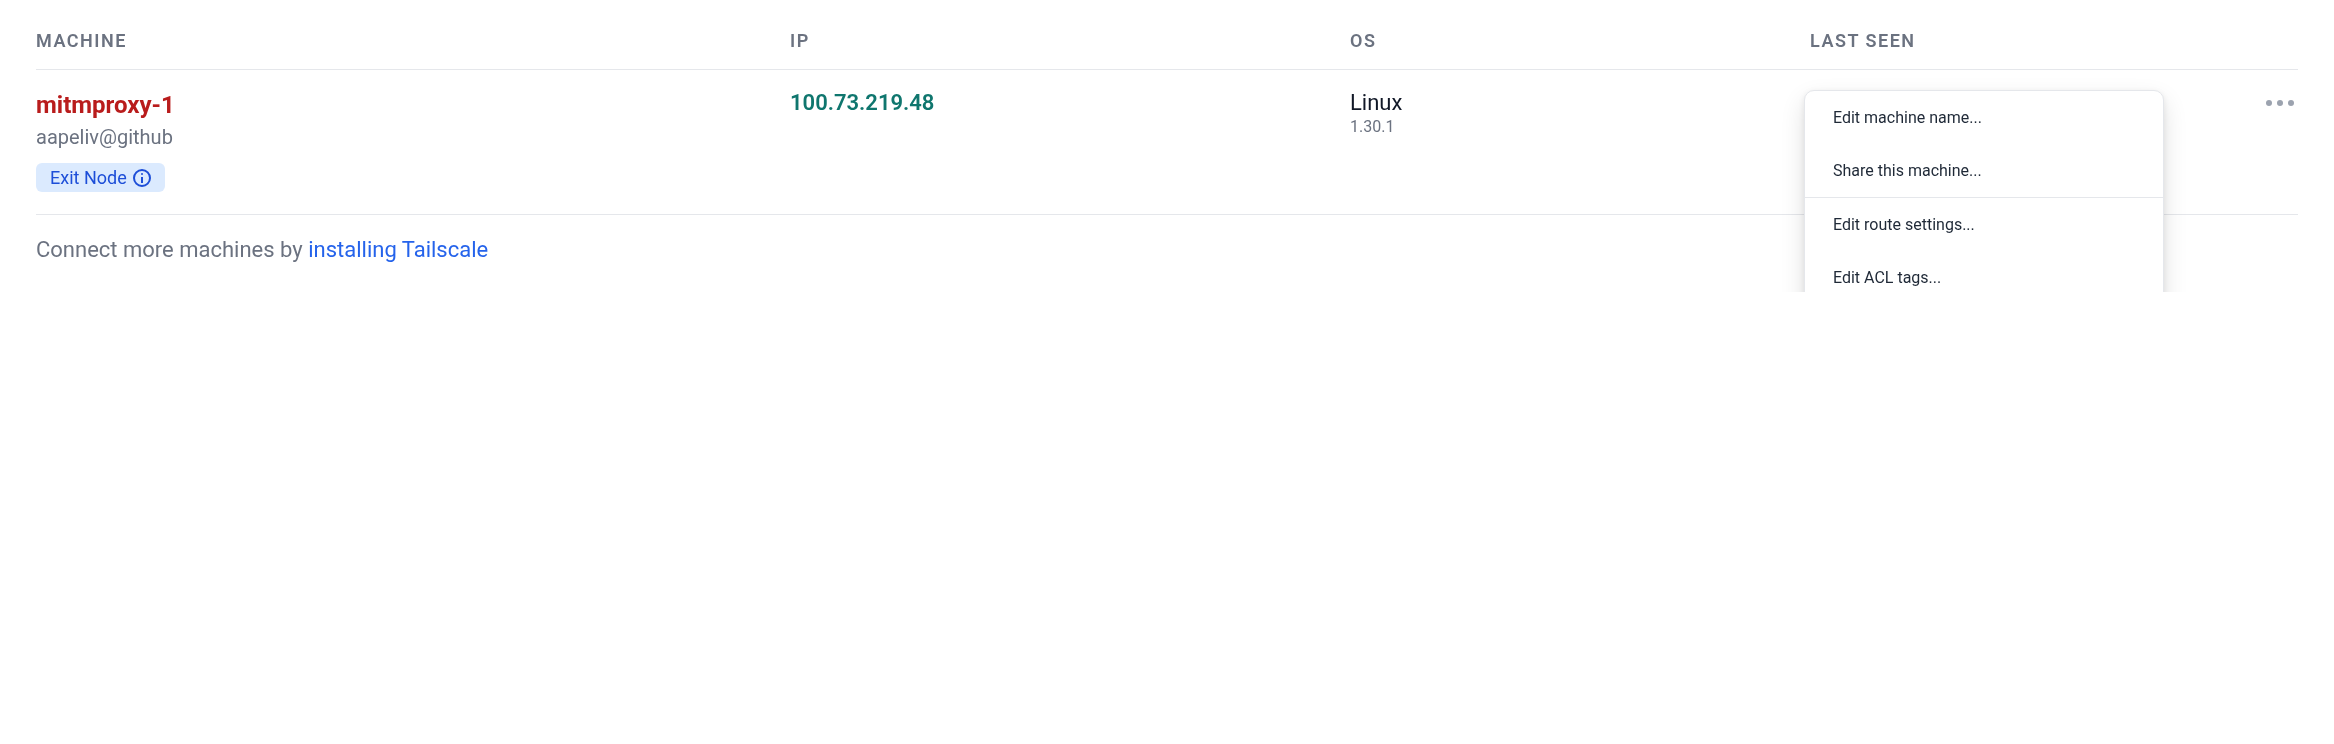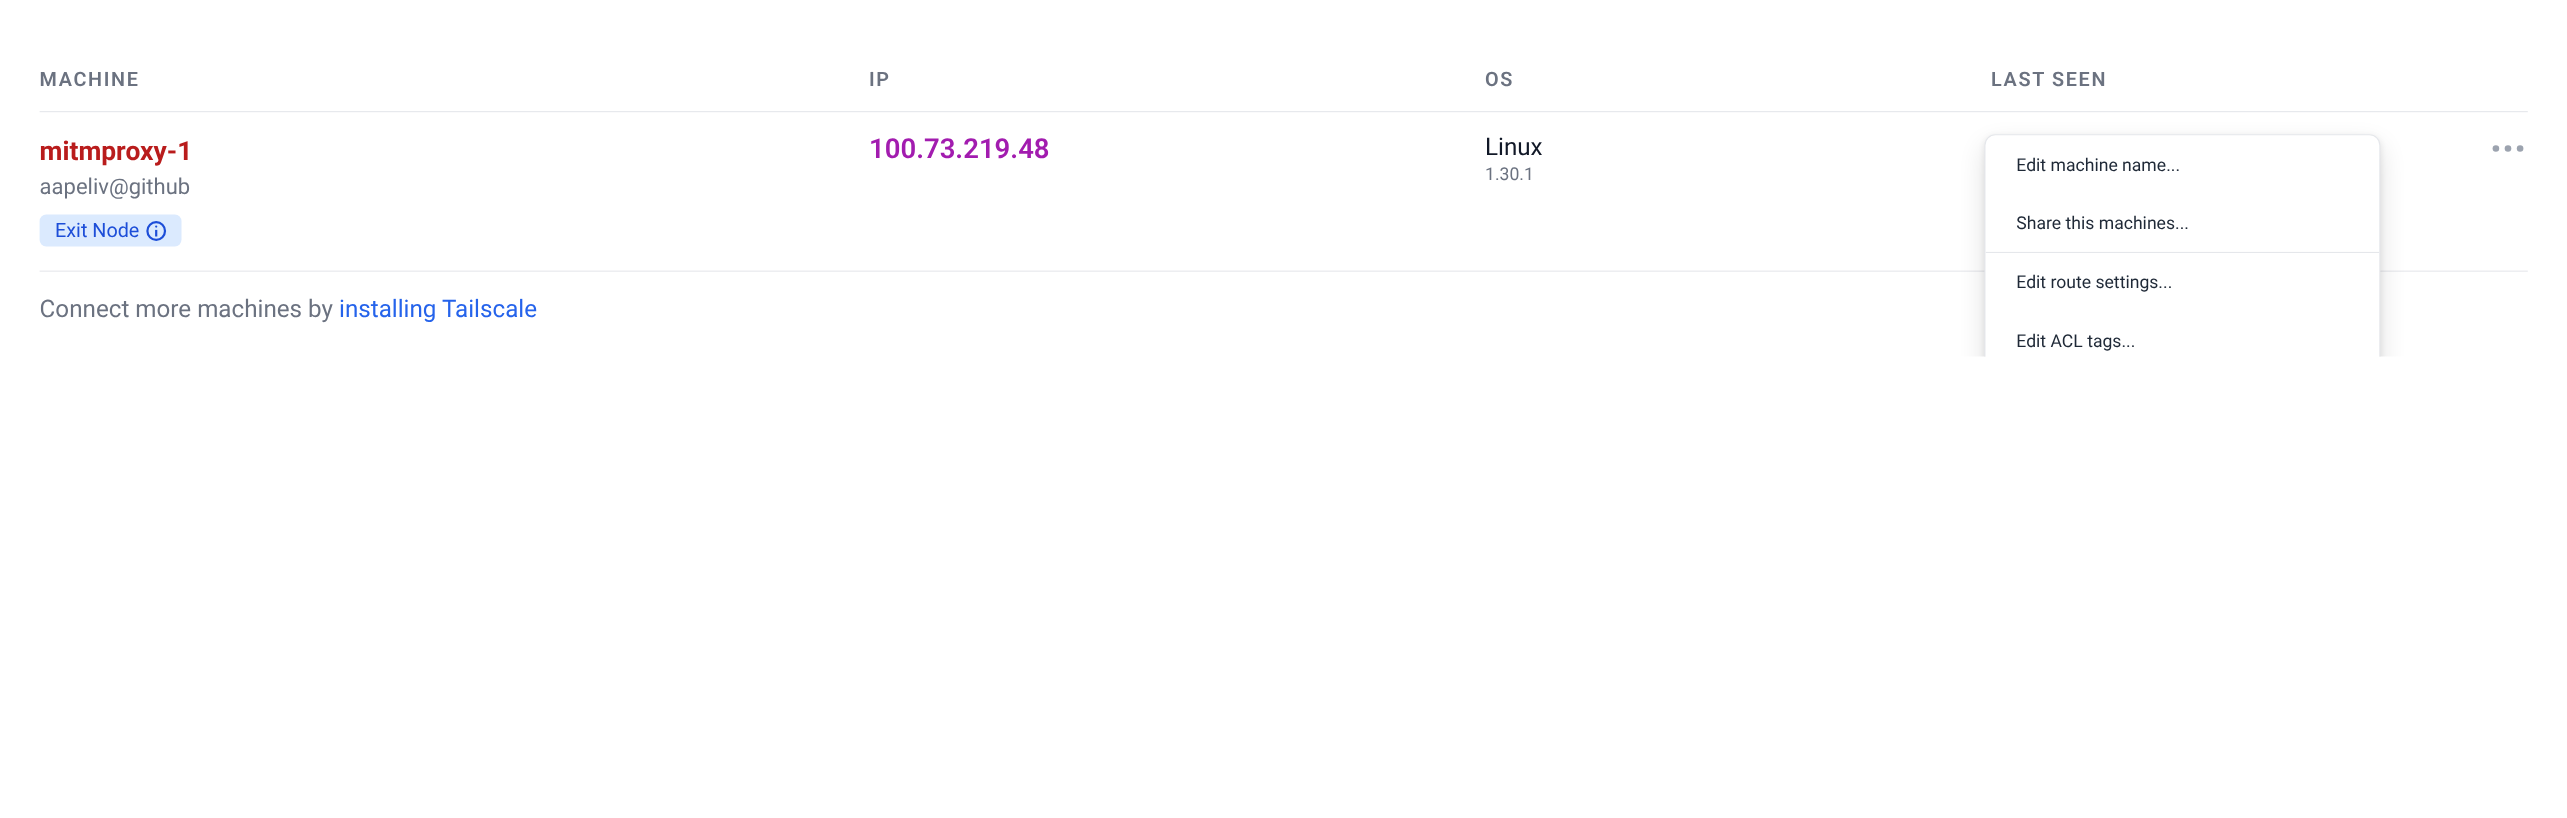--- a/index.html
+++ b/index.html
@@ -21,21 +21,20 @@
       display: flex;
       padding-bottom: 18px;
       border-bottom: 1px solid #e5e7eb;
     }
     .th {
       font-size: 18px;
       font-weight: 600;
       letter-spacing: 1.5px;
       color: #6b7280;
       text-transform: uppercase;
-      margin-top: 32px;
     }
     .col-machine { flex: 0 0 754px; }
     .col-ip      { flex: 0 0 560px; }
     .col-os      { flex: 0 0 460px; }
     .col-last    { flex: 1 1 auto; position: relative; }
     .table-row {
       display: flex;
       padding-top: 20px;
       padding-bottom: 22px;
       border-bottom: 1px solid #e5e7eb;
@@ -88,23 +87,23 @@
       content: "";
       position: absolute;
       left: 50%;
       top: 6px;
       transform: translateX(-50%);
       width: 2px;
       height: 6px;
       background: currentColor;
     }
     .ip-value {
-      font-size: 25px;
+      font-size: 22px;
       font-weight: 600;
-      color: #a21caf;
+      color: #0f766e;
     }
     .os-name {
       font-size: 22px;
       color: #111827;
     }
     .os-version {
       font-size: 16px;
       color: #6b7280;
       margin-top: 2px;
     }
@@ -183,21 +182,21 @@
     <div class="col-ip">
       <div class="ip-value">100.73.219.48</div>
     </div>
     <div class="col-os">
       <div class="os-name">Linux</div>
       <div class="os-version">1.30.1</div>
     </div>
     <div class="col-last">
       <div class="context-menu">
         <div class="menu-item">Edit machine name...</div>
-        <div class="menu-item">Share this machines...</div>
+        <div class="menu-item">Share this machine...</div>
         <div class="menu-divider"></div>
         <div class="menu-item">Edit route settings...</div>
         <div class="menu-item">Edit ACL tags...</div>
         <div class="menu-divider"></div>
         <div class="menu-item danger">Remove...</div>
       </div>
       <div class="more-button">
         <span></span>
         <span></span>
         <span></span>

